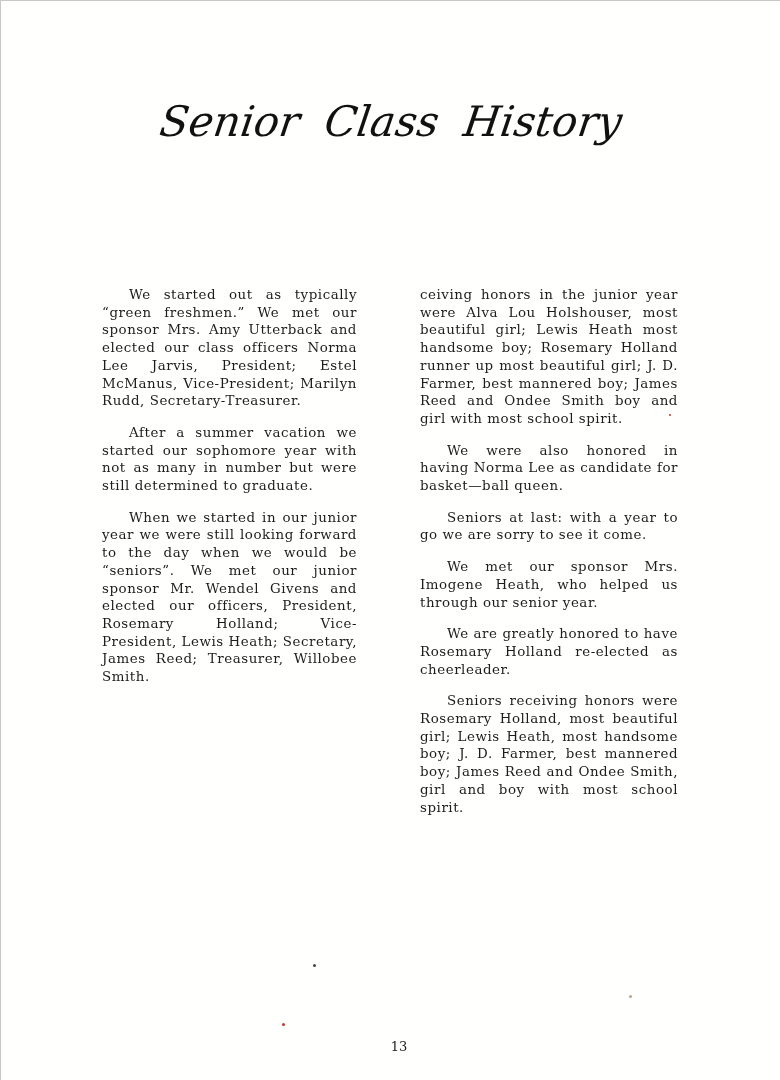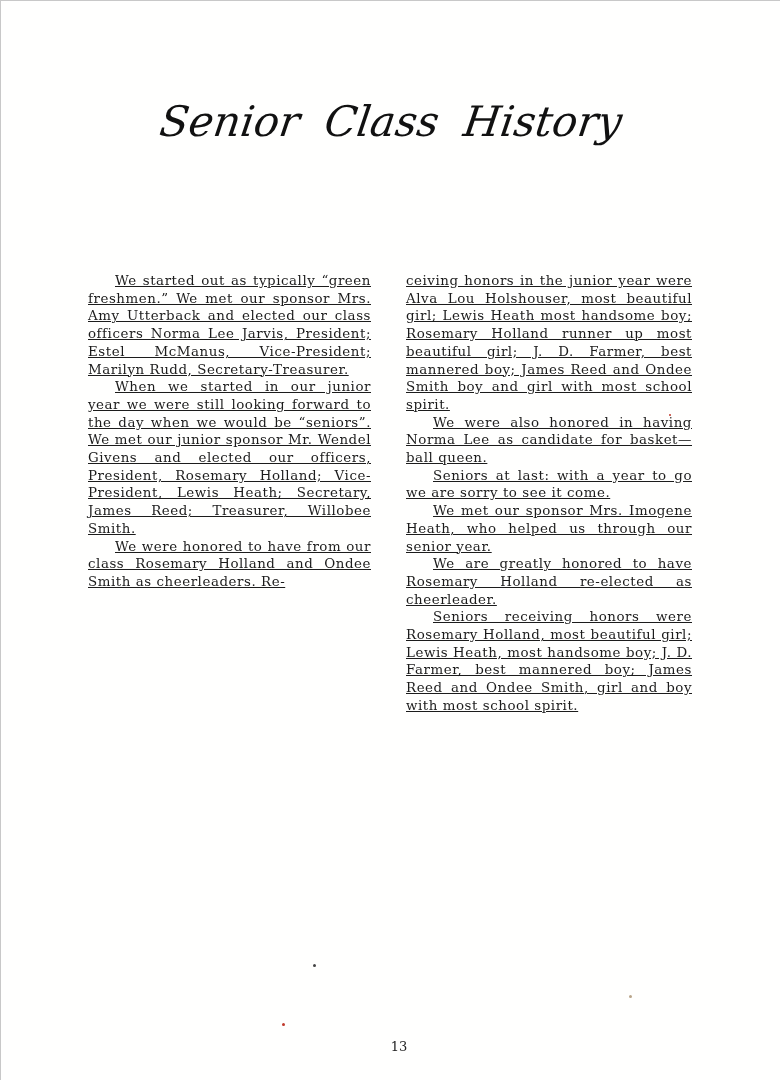--- a/index.html
+++ b/index.html
@@ -43,23 +43,22 @@
     }
     .col-left {
       left: 87px;
       width: 283px;
     }
     .col-right {
       left: 405px;
       width: 286px;
     }
     .column p {
-      margin: 0;
+      margin: 14px;
       text-indent: 27px;
-      text-decoration: underline;
     }
     .column p.cont {
       text-indent: 0;
     }
     .page-number {
       position: absolute;
       top: 1038px;
       left: 8px;
       width: 780px;
       text-align: center;
@@ -76,22 +75,22 @@
   </style>
 </head>
 <body>
 
 <div class="page">
 
   <div class="title">Senior Class History</div>
 
   <div class="column col-left">
     <p>We started out as typically “green freshmen.” We met our sponsor Mrs. Amy Utterback and elected our class officers Norma Lee Jarvis, President; Estel McManus, Vice-President; Marilyn Rudd, Secretary-Treasurer.</p>
+    <p>After a summer vacation we started our sophomore year with not as many in number but were still determined to graduate.</p>
     <p>When we started in our junior year we were still looking forward to the day when we would be “seniors”. We met our junior sponsor Mr. Wendel Givens and elected our officers, President, Rosemary Holland; Vice-President, Lewis Heath; Secretary, James Reed; Treasurer, Willobee Smith.</p>
-    <p>We were honored to have from our class Rosemary Holland and Ondee Smith as cheerleaders. Re-</p>
   </div>
 
   <div class="column col-right">
     <p class="cont">ceiving honors in the junior year were Alva Lou Holshouser, most beautiful girl; Lewis Heath most handsome boy; Rosemary Holland runner up most beautiful girl; J. D. Farmer, best mannered boy; James Reed and Ondee Smith boy and girl with most school spirit.</p>
     <p>We were also honored in having Norma Lee as candidate for basket—ball queen.</p>
     <p>Seniors at last: with a year to go we are sorry to see it come.</p>
     <p>We met our sponsor Mrs. Imogene Heath, who helped us through our senior year.</p>
     <p>We are greatly honored to have Rosemary Holland re-elected as cheerleader.</p>
     <p>Seniors receiving honors were Rosemary Holland, most beautiful girl; Lewis Heath, most handsome boy; J. D. Farmer, best mannered boy; James Reed and Ondee Smith, girl and boy with most school spirit.</p>
   </div>

